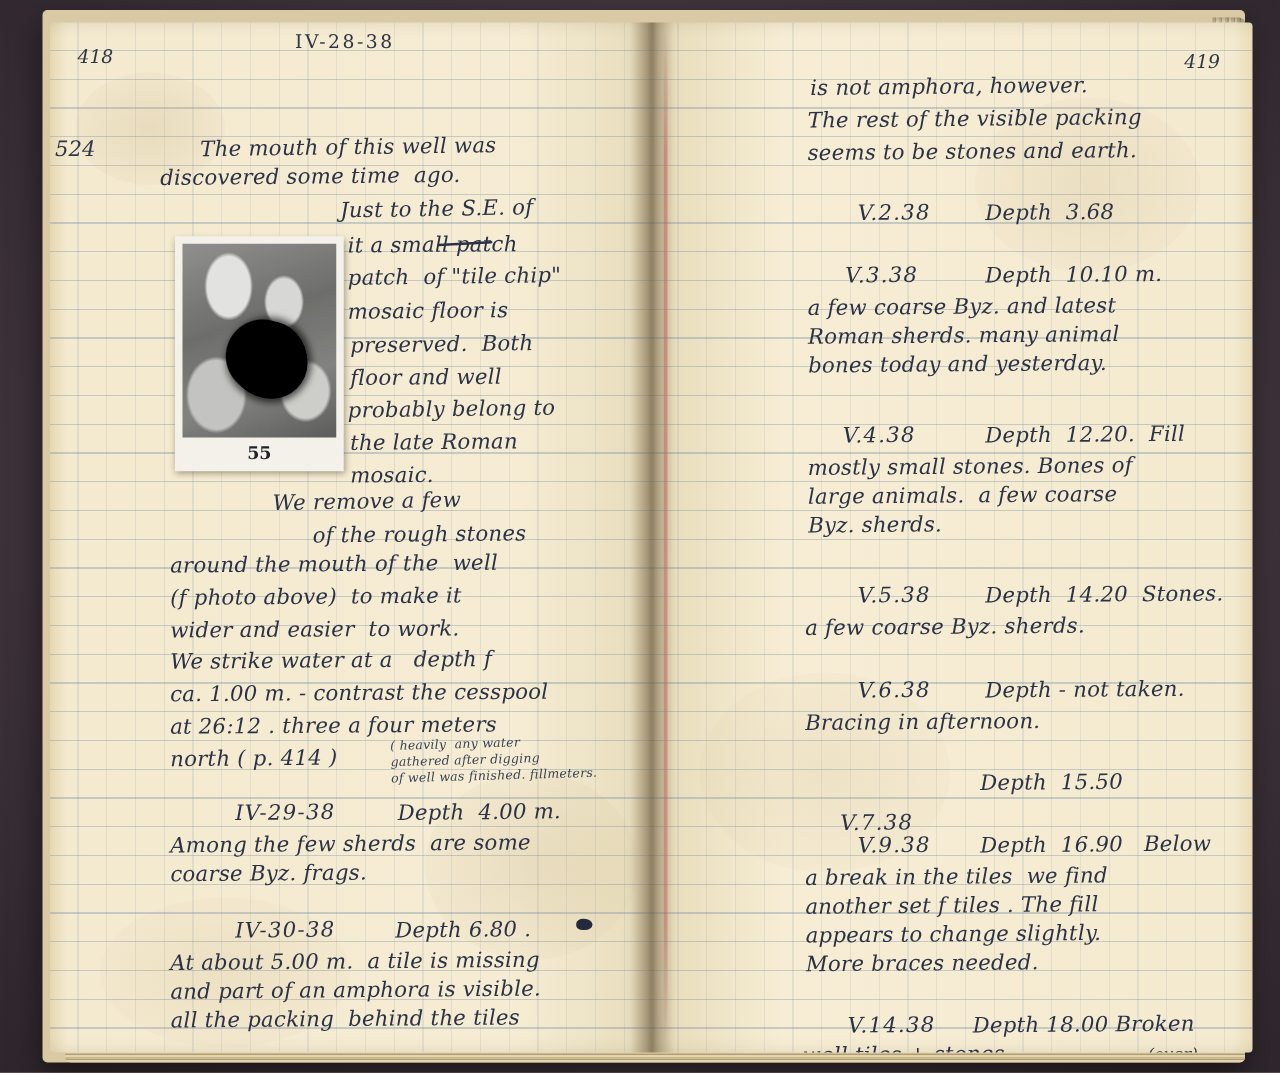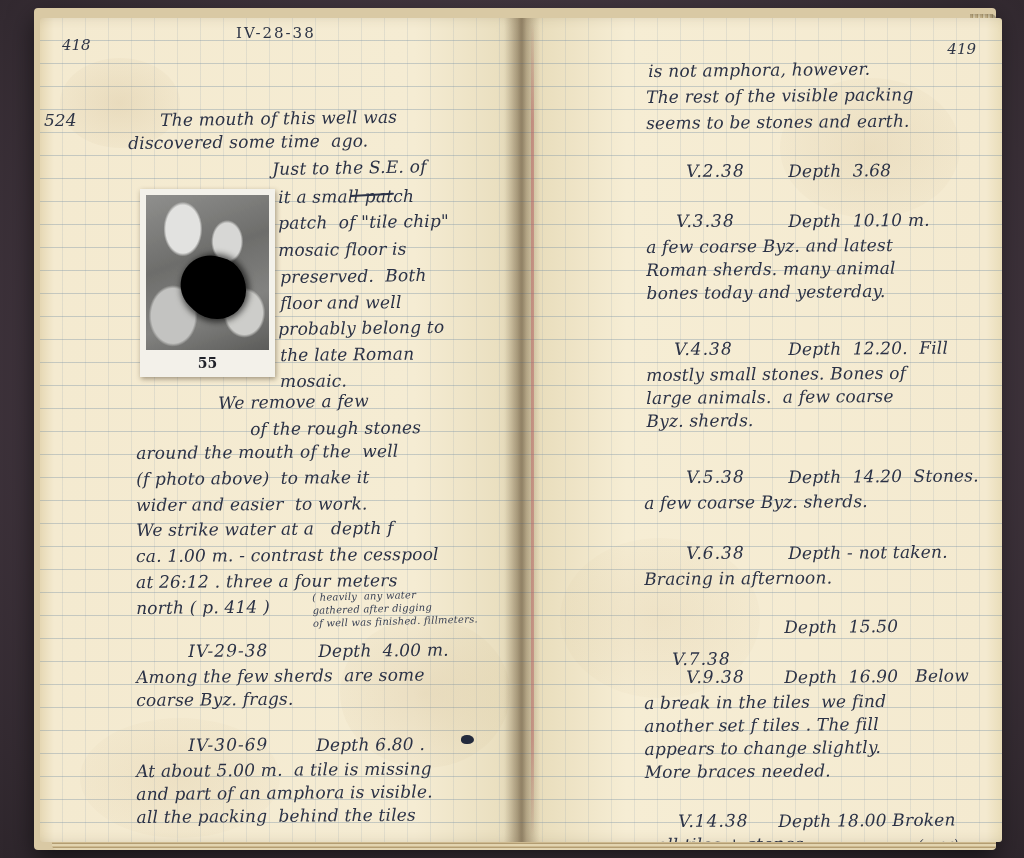--- a/index.html
+++ b/index.html
@@ -301,21 +301,21 @@
 
       <div class="hand tiny" style="left:272px;top:573px;transform:rotate(-1.6deg);">( heavily  any water
 gathered after digging
 of well was finished. fillmeters.</div>
 
       <div class="hand" style="left:148px;top:622px;transform:rotate(-0.6deg);letter-spacing:1px;">IV-29-38</div>
       <div class="hand" style="left:278px;top:622px;transform:rotate(-0.6deg);">Depth  4.00 m.</div>
       <div class="hand" style="left:96px;top:648px;transform:rotate(-0.5deg);">Among the few sherds  are some
 coarse Byz. frags.</div>
 
-      <div class="hand" style="left:148px;top:716px;transform:rotate(-0.6deg);letter-spacing:1px;">IV-30-69</div>
+      <div class="hand" style="left:148px;top:716px;transform:rotate(-0.6deg);letter-spacing:1px;">IV-30-38</div>
       <div class="hand" style="left:276px;top:716px;transform:rotate(-0.6deg);">Depth 6.80 .</div>
       <div class="blob" style="left:421px;top:717px;"></div>
       <div class="hand" style="left:96px;top:742px;transform:rotate(-0.5deg);">At about 5.00 m.  a tile is missing
 and part of an amphora is visible.
 all the packing  behind the tiles</div>
     </div>
 
     <div class="leaf" id="leaf-right">
       <div class="rules"></div>
 

